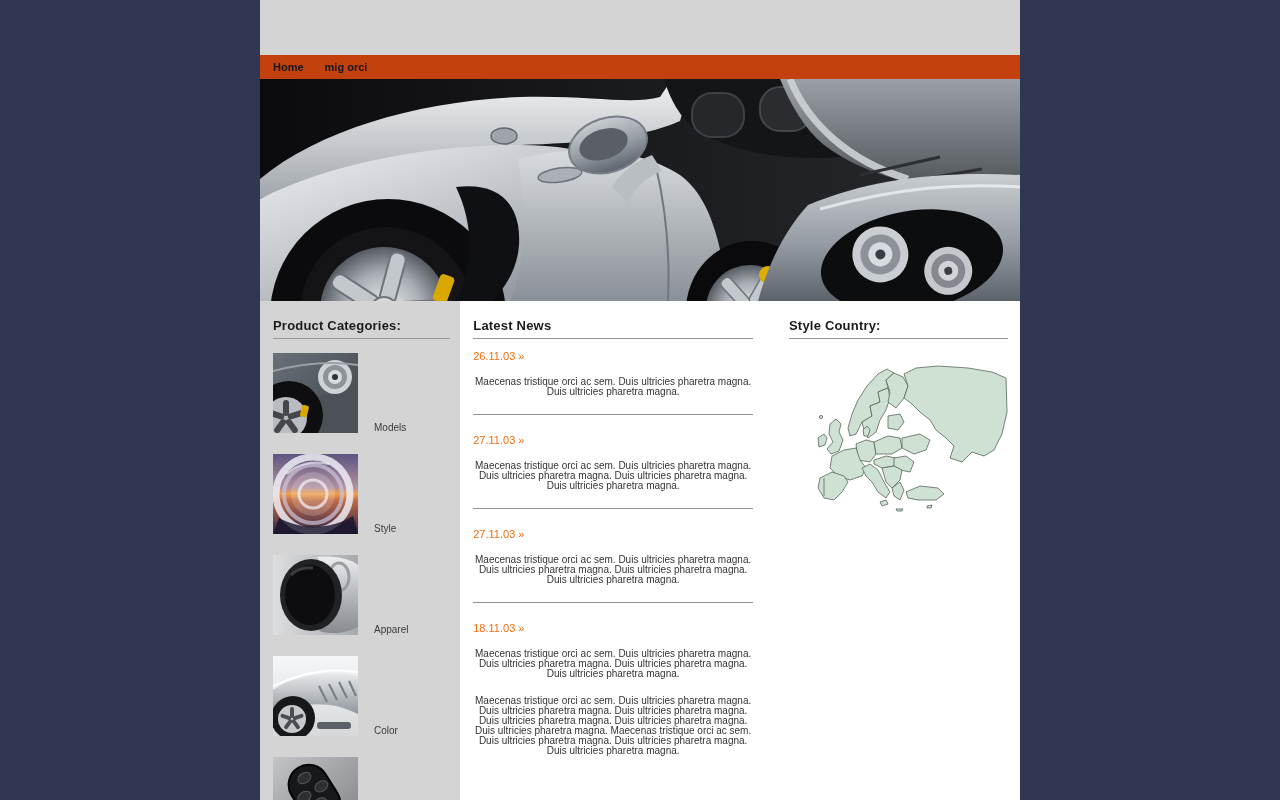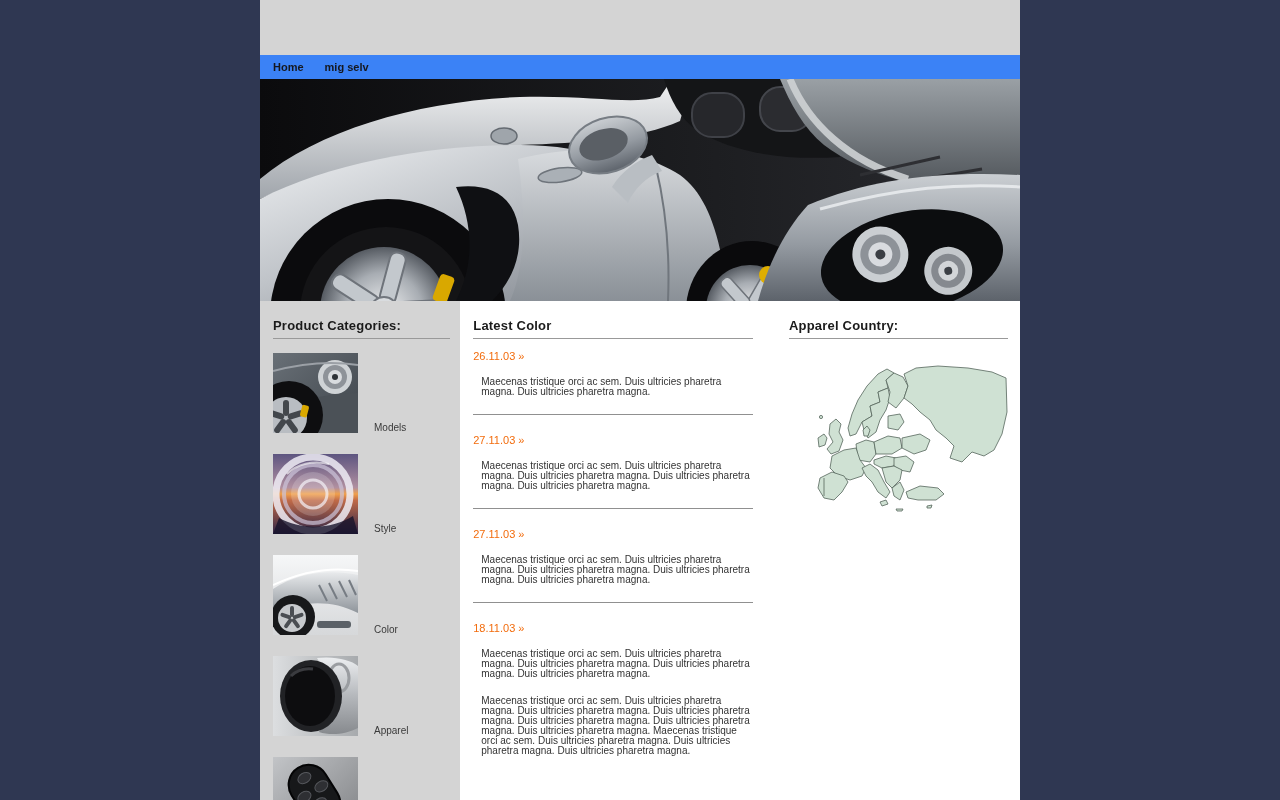--- a/index.html
+++ b/index.html
@@ -1,51 +1,51 @@
 <!DOCTYPE html>
 <html><head>
 <meta charset="utf-8">
 <style>
   * { box-sizing: border-box; margin: 0; padding: 0; }
   html,body { width:1280px; height:800px; overflow:hidden; }
   body { background:#2f3752; font-family:"Liberation Sans","DejaVu Sans",sans-serif; }
   .page { width:760px; margin:0 auto; height:800px; display:flex; flex-direction:column; }
   .header-spacer { height:55px; background:#d4d4d4; }
-  .navbar { height:24px; background:#3b82f6; display:flex; align-items:center; padding-left:13px; }
+  .navbar { height:24px; background:#c2410c; display:flex; align-items:center; padding-left:13px; }
   .nav-link { font-size:11px; font-weight:bold; color:#15181f; text-decoration:none; margin-right:21px; cursor:pointer; }
   .hero { height:222px; background:#1c1c1f; overflow:hidden; }
   .hero svg { display:block; }
   .content { flex:1; display:flex; background:#ffffff; min-height:0; }
   .sidebar { width:208px; background:#d4d4d4; padding:17px 10px 0 13px; }
   .col-title { font-size:13px; font-weight:bold; color:#1b1b1b; letter-spacing:.2px; }
   .rule { border:none; border-top:1px solid #999; margin:5px 0 0 0; }
   .cat-item { display:flex; align-items:flex-end; margin-top:14px; cursor:pointer; }
   .cat-item + .cat-item { margin-top:21px; }
   .thumb { width:85px; height:80px; flex:0 0 85px; overflow:hidden; }
   .thumb svg { display:block; }
   .cat-label { font-size:10px; color:#3a3a3a; margin-left:16px; line-height:11px; }
   .news-col { width:330px; padding:17px 25px 0 13px; }
   .news-date { font-size:11px; font-weight:normal; color:#f26c0d; margin:0 0 15px 0; cursor:pointer; }
   .news-item { margin-top:11px; }
   .news-item:first-of-type { margin-top:16px; }
-  .news-item p { font-size:10px; line-height:10px; color:#333; margin:0 0 17px 8px; }
+  .news-item p { font-size:10px; line-height:10px; color:#333; margin:0 0 17px 0;text-align:center; }
   .news-sep { border:none; border-top:1px solid #909090; margin:1px 0 19px 0; }
   .country-col { flex:1; padding:17px 12px 0 11px; }
   .map-wrap { margin:25px 0 0 19px; width:200px; height:150px; cursor:pointer; }
 </style>
 </head>
 <body>
 
 <div class="page">
 
   <div class="header-spacer"></div>
 
   <div class="navbar">
     <a class="nav-link">Home</a>
-    <a class="nav-link">mig selv</a>
+    <a class="nav-link">mig orci</a>
   </div>
 
   <div class="hero">
     <svg width="760" height="222" viewBox="0 0 760 222" preserveAspectRatio="none">
       <defs>
         <linearGradient id="bgG" x1="0" y1="0" x2="1" y2="0">
           <stop offset="0" stop-color="#0b0b0d"></stop>
             <stop offset=".6" stop-color="#1d1e21"></stop>
             <stop offset="1" stop-color="#2a2b30"></stop>
         </linearGradient>
@@ -227,20 +227,45 @@
             <path d="M14,20 C24,10 40,6 56,10" stroke="#ffffff" stroke-width="2" fill="none" opacity=".6"></path>
           </svg>
         </span>
         <span class="cat-label">Style</span>
       </div>
 
       <div class="cat-item">
         <span class="thumb">
           <svg width="85" height="80" viewBox="0 0 85 80">
             <defs>
+                <linearGradient id="t4b" x1="0" y1="0" x2="1" y2="0">
+                  <stop offset="0" stop-color="#dcdee0"></stop>
+                  <stop offset="1" stop-color="#a7aaad"></stop>
+                </linearGradient>
+            <linearGradient id="t4c" x1="0" y1="0" x2="0" y2="1">
+                  <stop offset="0" stop-color="#eceef0"></stop>
+                  <stop offset=".5" stop-color="#b5b8bc"></stop>
+                  <stop offset="1" stop-color="#878a8e"></stop>
+                </linearGradient>
+              </defs>
+            <rect width="85" height="80" fill="url(#t4b)"></rect>
+            <path d="M44,2 C62,0 78,4 85,10 L85,72 C74,78 58,80 46,76 C58,54 58,24 44,2 Z" fill="url(#t4c)"></path>
+            <ellipse cx="66" cy="22" rx="10" ry="14" fill="none" stroke="#9a9da1" stroke-width="3"></ellipse>
+            <ellipse cx="38" cy="40" rx="31" ry="36" fill="#212225"></ellipse>
+            <ellipse cx="37" cy="40" rx="25" ry="30" fill="#0d0d0f"></ellipse>
+            <path d="M18,20 C24,14 32,12 40,13" stroke="#3a3b3f" stroke-width="3" fill="none"></path>
+          </svg>
+        </span>
+        <span class="cat-label">Apparel</span>
+      </div>
+
+      <div class="cat-item">
+        <span class="thumb">
+          <svg width="85" height="80" viewBox="0 0 85 80">
+            <defs>
                 <linearGradient id="t3b" x1="0" y1="0" x2="0" y2="1">
                   <stop offset="0" stop-color="#f6f7f8"></stop>
                   <stop offset="1" stop-color="#d6d8da"></stop>
                 </linearGradient>
             <linearGradient id="t3c" x1="0" y1="0" x2="0" y2="1">
                   <stop offset="0" stop-color="#e8eaec"></stop>
                   <stop offset="1" stop-color="#8f959b"></stop>
                 </linearGradient>
               </defs>
             <rect width="85" height="80" fill="url(#t3b)"></rect>
@@ -272,45 +297,20 @@
             <rect x="44" y="66" width="34" height="7" rx="3" fill="#5b6167"></rect>
           </svg>
         </span>
         <span class="cat-label">Color</span>
       </div>
 
       <div class="cat-item">
         <span class="thumb">
           <svg width="85" height="80" viewBox="0 0 85 80">
             <defs>
-                <linearGradient id="t4b" x1="0" y1="0" x2="1" y2="0">
-                  <stop offset="0" stop-color="#dcdee0"></stop>
-                  <stop offset="1" stop-color="#a7aaad"></stop>
-                </linearGradient>
-            <linearGradient id="t4c" x1="0" y1="0" x2="0" y2="1">
-                  <stop offset="0" stop-color="#eceef0"></stop>
-                  <stop offset=".5" stop-color="#b5b8bc"></stop>
-                  <stop offset="1" stop-color="#878a8e"></stop>
-                </linearGradient>
-              </defs>
-            <rect width="85" height="80" fill="url(#t4b)"></rect>
-            <path d="M44,2 C62,0 78,4 85,10 L85,72 C74,78 58,80 46,76 C58,54 58,24 44,2 Z" fill="url(#t4c)"></path>
-            <ellipse cx="66" cy="22" rx="10" ry="14" fill="none" stroke="#9a9da1" stroke-width="3"></ellipse>
-            <ellipse cx="38" cy="40" rx="31" ry="36" fill="#212225"></ellipse>
-            <ellipse cx="37" cy="40" rx="25" ry="30" fill="#0d0d0f"></ellipse>
-            <path d="M18,20 C24,14 32,12 40,13" stroke="#3a3b3f" stroke-width="3" fill="none"></path>
-          </svg>
-        </span>
-        <span class="cat-label">Apparel</span>
-      </div>
-
-      <div class="cat-item">
-        <span class="thumb">
-          <svg width="85" height="80" viewBox="0 0 85 80">
-            <defs>
                 <linearGradient id="t5b" x1="0" y1="0" x2="1" y2="1">
                   <stop offset="0" stop-color="#c2c4c7"></stop>
                   <stop offset="1" stop-color="#7e8083"></stop>
                 </linearGradient>
               </defs>
             <rect width="85" height="80" fill="url(#t5b)"></rect>
             <g transform="rotate(-32 42 38)">
               <rect x="22" y="6" width="40" height="62" rx="20" fill="#17181a" stroke="#040405" stroke-width="2"></rect>
               <ellipse cx="42" cy="18" rx="7" ry="5" fill="#2e2f33" stroke="#55575c"></ellipse>
               <ellipse cx="32" cy="34" rx="7" ry="5" fill="#2e2f33" stroke="#55575c"></ellipse>
@@ -319,21 +319,21 @@
             </g>
             <circle cx="60" cy="68" r="8" fill="none" stroke="#6f7174" stroke-width="3"></circle>
             <path d="M64,72 L80,80" stroke="#8d8f92" stroke-width="4"></path>
           </svg>
         </span>
         <span class="cat-label"></span>
       </div>
     </div>
 
     <div class="news-col">
-      <div class="col-title">Latest Color</div>
+      <div class="col-title">Latest News</div>
       <hr class="rule">
 
       <div class="news-item">
         <h3 class="news-date">26.11.03 »</h3>
         <p>Maecenas tristique orci ac sem. Duis ultricies pharetra magna. Duis ultricies pharetra magna.</p>
         <hr class="news-sep">
       </div>
 
       <div class="news-item">
         <h3 class="news-date">27.11.03 »</h3>
@@ -349,21 +349,21 @@
 
       <div class="news-item">
         <h3 class="news-date">18.11.03 »</h3>
         <p>Maecenas tristique orci ac sem. Duis ultricies pharetra magna. Duis ultricies pharetra magna. Duis ultricies pharetra magna. Duis ultricies pharetra magna.</p>
         <p>Maecenas tristique orci ac sem. Duis ultricies pharetra magna.  Duis ultricies pharetra magna. Duis ultricies pharetra magna. Duis ultricies pharetra magna. Duis ultricies pharetra magna. Duis ultricies pharetra magna. Maecenas tristique orci ac sem.  Duis ultricies pharetra magna. Duis ultricies pharetra magna. Duis ultricies pharetra magna.</p>
 
       </div>
     </div>
 
     <div class="country-col">
-      <div class="col-title">Apparel Country:</div>
+      <div class="col-title">Style Country:</div>
       <hr class="rule">
       <div class="map-wrap">
         <svg width="200" height="150" viewBox="0 0 200 150">
           <g fill="#cfe1d3" stroke="#56665c" stroke-width="0.8" stroke-linejoin="round">
             <circle cx="13" cy="53" r="1.6"></circle>
             <path d="M10,74 L16,70 L19,74 L17,81 L11,83 Z"></path>
             <path d="M22,60 L28,55 L33,60 L31,68 L35,76 L31,87 L23,90 L19,85 L25,78 L21,70 Z"></path>
             <path d="M40,64 L44,50 L50,36 L59,22 L70,10 L79,5 L86,9 L78,16 L80,24 L70,28 L72,38 L62,42 L64,52 L54,58 L48,70 L42,72 Z"></path>
             <path d="M54,58 L64,52 L62,42 L72,38 L70,28 L80,24 L82,34 L78,46 L72,56 L68,68 L60,74 L56,66 Z"></path>
             <path d="M78,16 L86,9 L95,13 L100,22 L96,34 L88,44 L80,38 L82,28 Z"></path>

